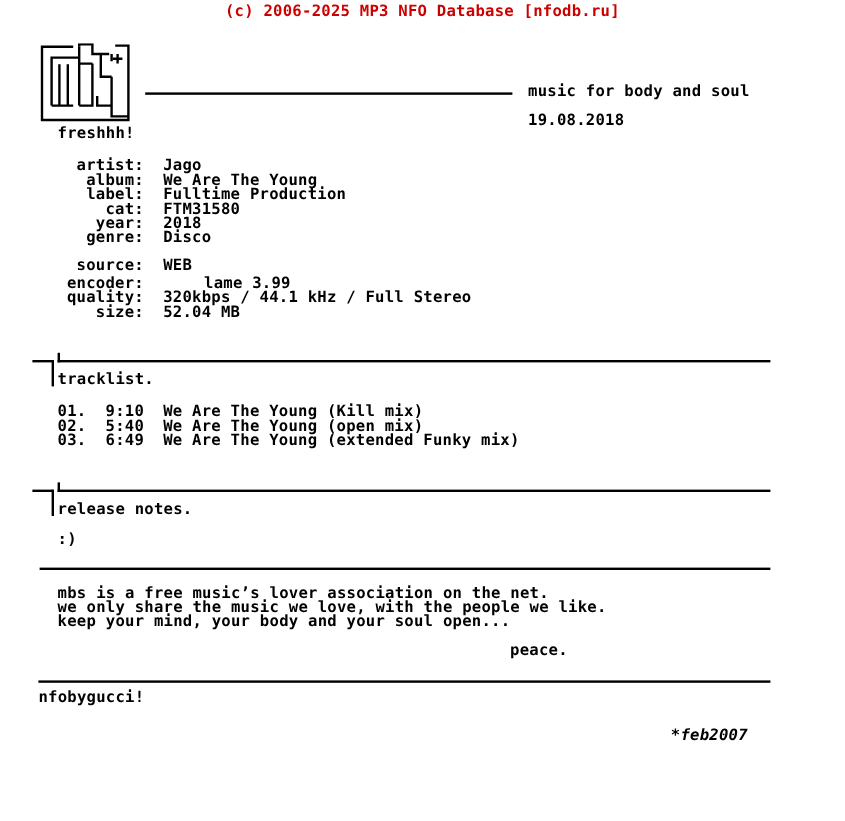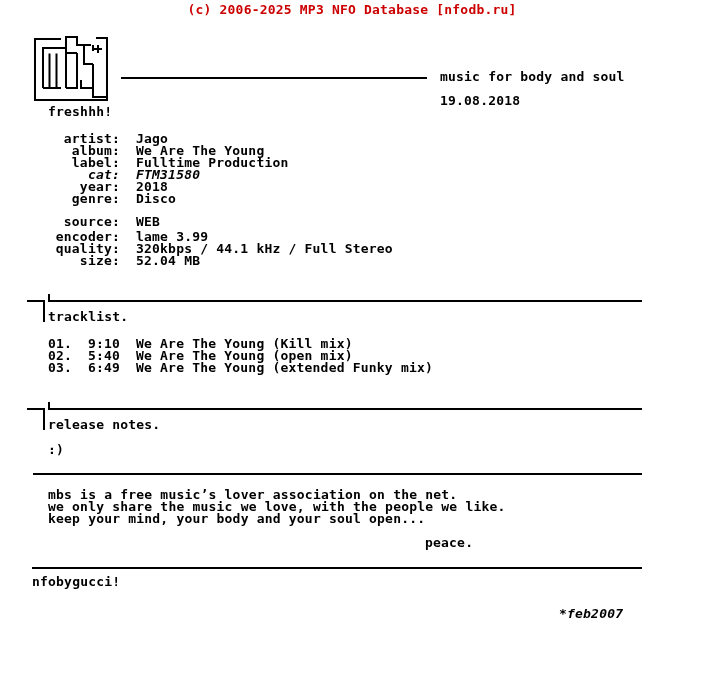--- a/index.html
+++ b/index.html
@@ -53,38 +53,38 @@
     <span class="val">Jago</span>
   </div>
   <div class="inforow" style="top:143px;">
     <span class="lbl">album:</span>
     <span class="val">We Are The Young</span>
   </div>
   <div class="inforow" style="top:155px;">
     <span class="lbl">label:</span>
     <span class="val">Fulltime Production</span>
   </div>
-  <div class="inforow" style="top:167px;font-style:italic;">
+  <div class="inforow" style="top:167px;">
     <span class="lbl">cat:</span>
     <span class="val">FTM31580</span>
   </div>
   <div class="inforow" style="top:179px;">
     <span class="lbl">year:</span>
     <span class="val">2018</span>
   </div>
   <div class="inforow" style="top:191px;justify-content:center;">
     <span class="lbl">genre:</span>
     <span class="val">Disco</span>
   </div>
 
   <div class="inforow" style="top:215px;align-items:center;">
     <span class="lbl">source:</span>
     <span class="val">WEB</span>
   </div>
-  <div class="inforow" style="top:229px;">
+  <div class="inforow" style="top:229px;gap:34px;">
     <span class="lbl">encoder:</span>
     <span class="val">lame 3.99</span>
   </div>
   <div class="inforow" style="top:241px;">
     <span class="lbl">quality:</span>
     <span class="val">320kbps / 44.1 kHz / Full Stereo</span>
   </div>
   <div class="inforow" style="top:253px;">
     <span class="lbl">size:</span>
     <span class="val">52.04 MB</span>

